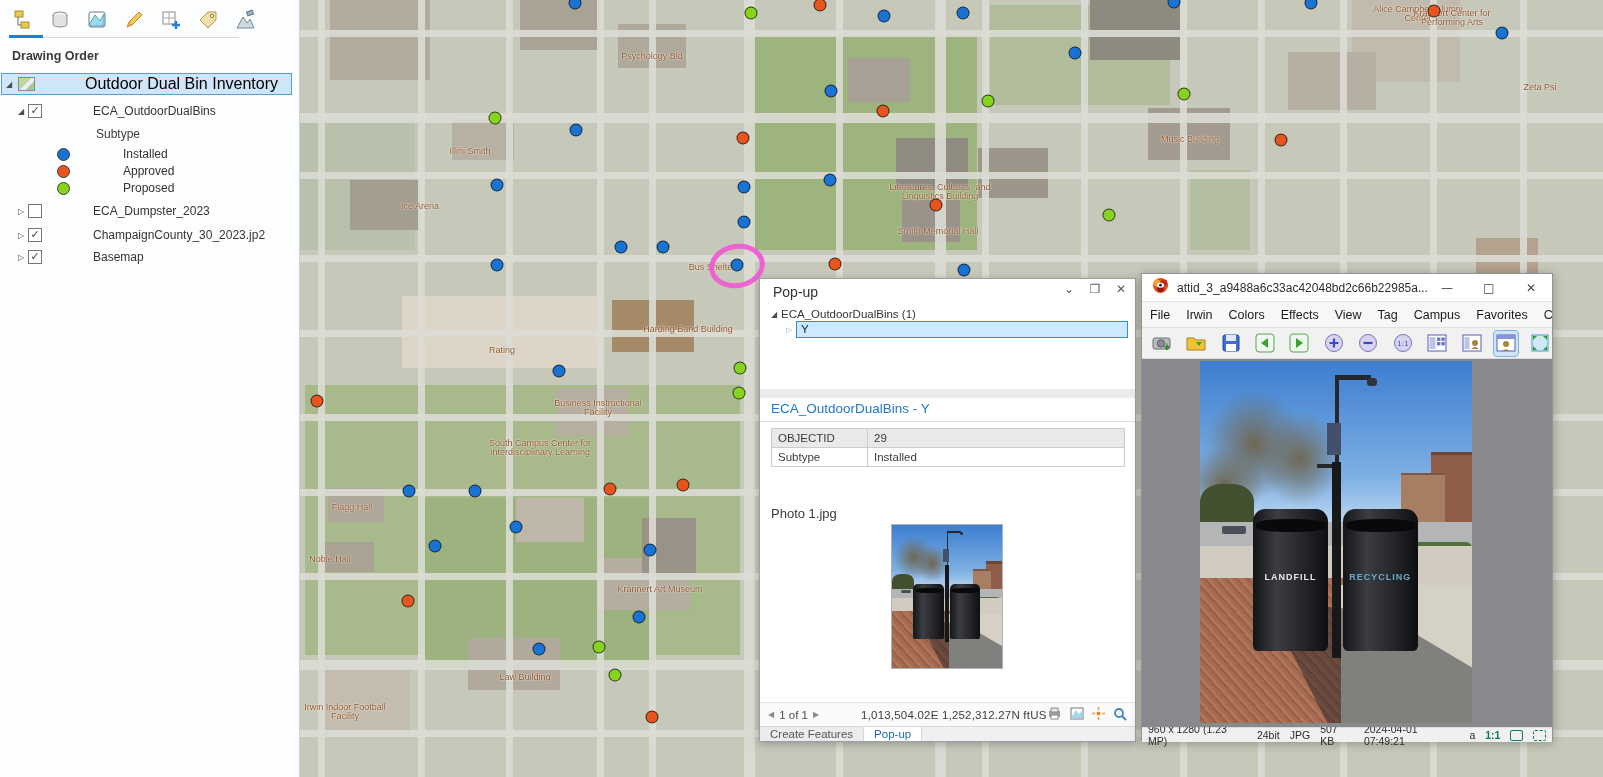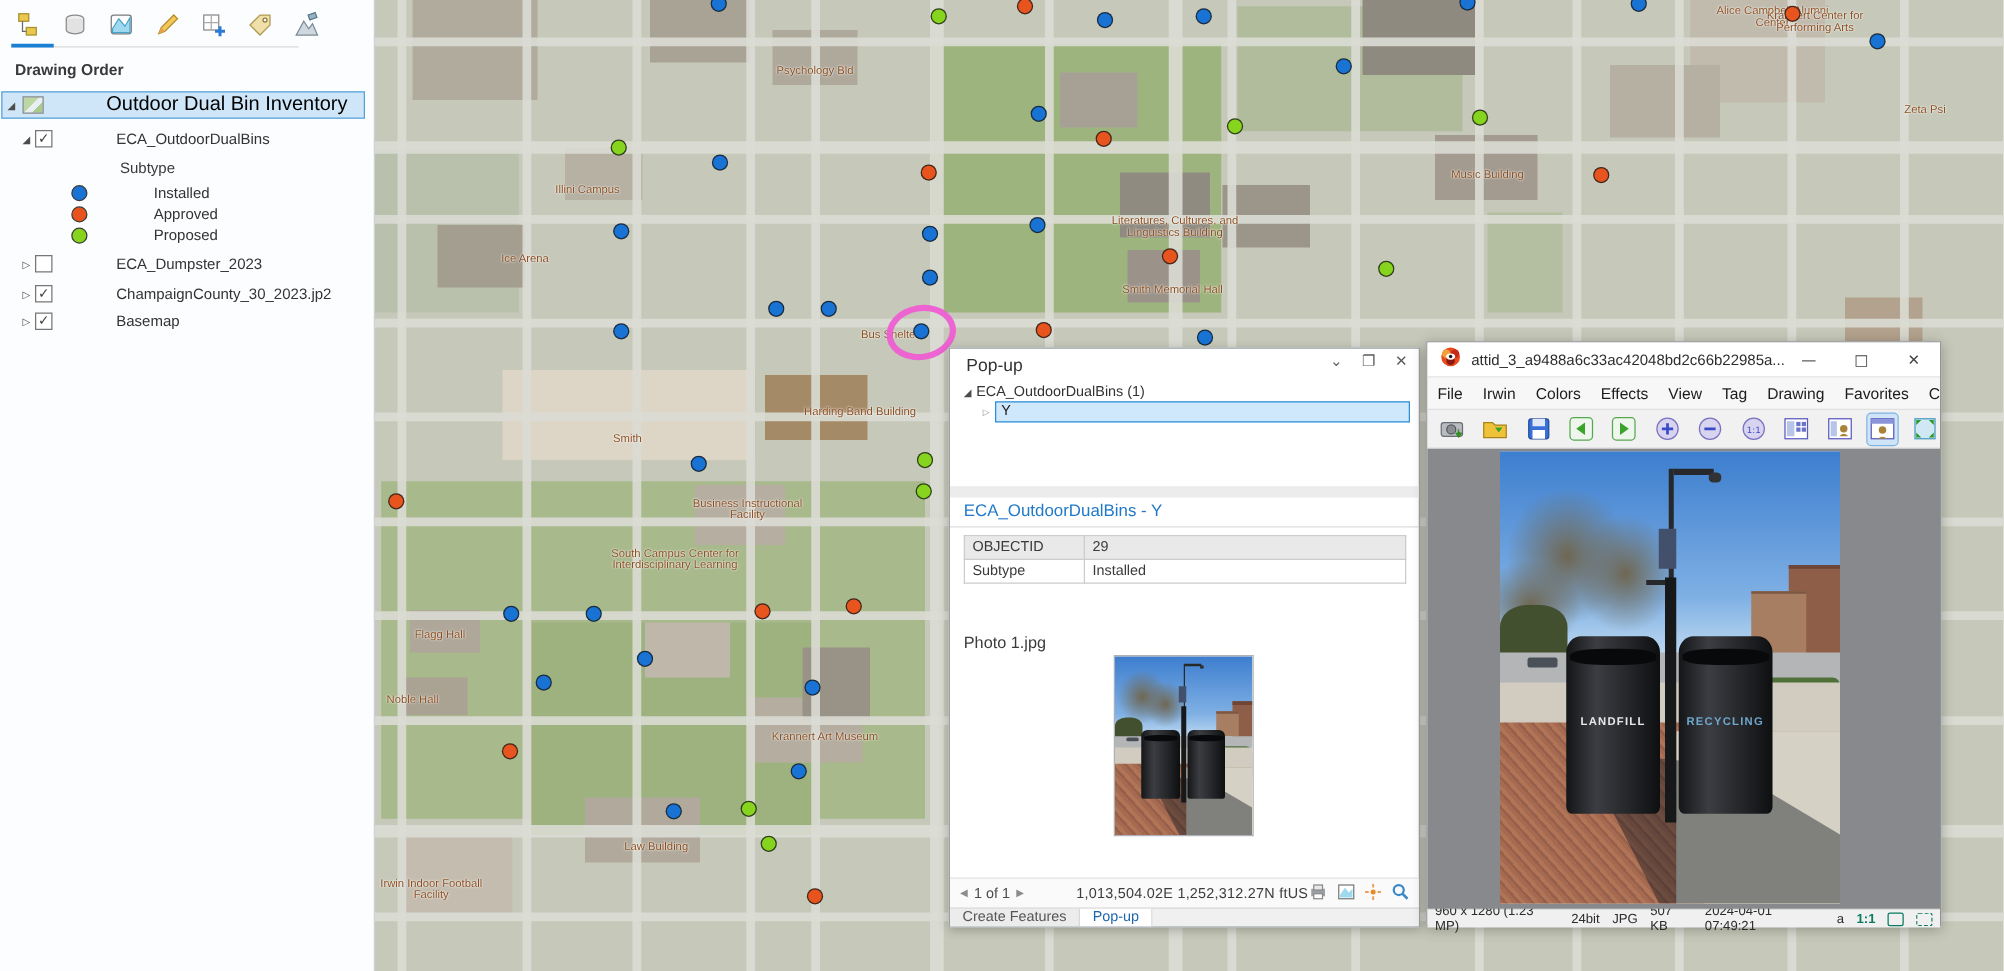--- a/index.html
+++ b/index.html
@@ -202,25 +202,25 @@
         <div class="street-h" style="top: 255px; height: 7px;"></div>
         <div class="street-h" style="top: 330px; height: 7px;"></div>
         <div class="street-h" style="top: 414px; height: 7px;"></div>
         <div class="street-h" style="top: 489px; height: 7px;"></div>
         <div class="street-h" style="top: 573px; height: 7px;"></div>
         <div class="street-h" style="top: 660px; height: 10px;"></div>
         <div class="street-h" style="top: 730px; height: 7px;"></div>
       </div>
     <div id="map-labels">
         <div class="map-label" style="left: 352px; top: 57px;">Psychology Bld</div>
-        <div class="map-label" style="left: 170px; top: 152px;">Illini Campus</div>
+        <div class="map-label" style="left: 170px; top: 152px;">Illini Smith</div>
         <div class="map-label" style="left: 120px; top: 207px;">Ice Arena</div>
-        <div class="map-label" style="left: 202px; top: 351px;">Smith</div>
+        <div class="map-label" style="left: 202px; top: 351px;">Rating</div>
         <div class="map-label" style="left: 388px; top: 330px; text-align: center;">Harding Band Building</div>
-        <div class="map-label" style="left: 640px; top: 182px;">Literatures, Cultures, and Linguistics Building</div>
+        <div class="map-label" style="left: 640px; top: 192px;">Literatures, Cultures, and Linguistics Building</div>
         <div class="map-label" style="left: 638px; top: 232px;">Smith Memorial Hall</div>
         <div class="map-label" style="left: 890px; top: 140px;">Music Building</div>
         <div class="map-label" style="left: 412px; top: 268px;">Bus Shelter</div>
         <div class="map-label" style="left: 298px; top: 408px;">Business Instructional Facility</div>
         <div class="map-label" style="left: 240px; top: 448px;">South Campus Center for Interdisciplinary Learning</div>
         <div class="map-label" style="left: 360px; top: 590px;">Krannert Art Museum</div>
         <div class="map-label" style="left: 225px; top: 678px;">Law Building</div>
         <div class="map-label" style="left: 45px; top: 712px;">Irwin Indoor Football Facility</div>
         <div class="map-label" style="left: 52px; top: 508px;">Flagg Hall</div>
         <div class="map-label" style="left: 30px; top: 560px;">Noble Hall</div>
@@ -504,21 +504,21 @@
       </span>
     </div>
 
     <div class="vw-menubar">
       <span class="vw-menu">File</span>
       <span class="vw-menu">Irwin</span>
       <span class="vw-menu">Colors</span>
       <span class="vw-menu">Effects</span>
       <span class="vw-menu">View</span>
       <span class="vw-menu">Tag</span>
-      <span class="vw-menu">Drawing</span>
+      <span class="vw-menu">Campus</span>
       <span class="vw-menu">Favorites</span>
       <span class="vw-menu">Create</span>
 
     </div>
 
     <div class="vw-toolbar">
       <span class="vw-tool">
         <svg width="22" height="22">
             <rect x="2" y="6" width="17" height="11" rx="2" fill="#b8bcc0" stroke="#6a6e72"></rect>
             <circle cx="10" cy="11.5" r="3.6" fill="#8a8e92" stroke="#55585c"></circle>

